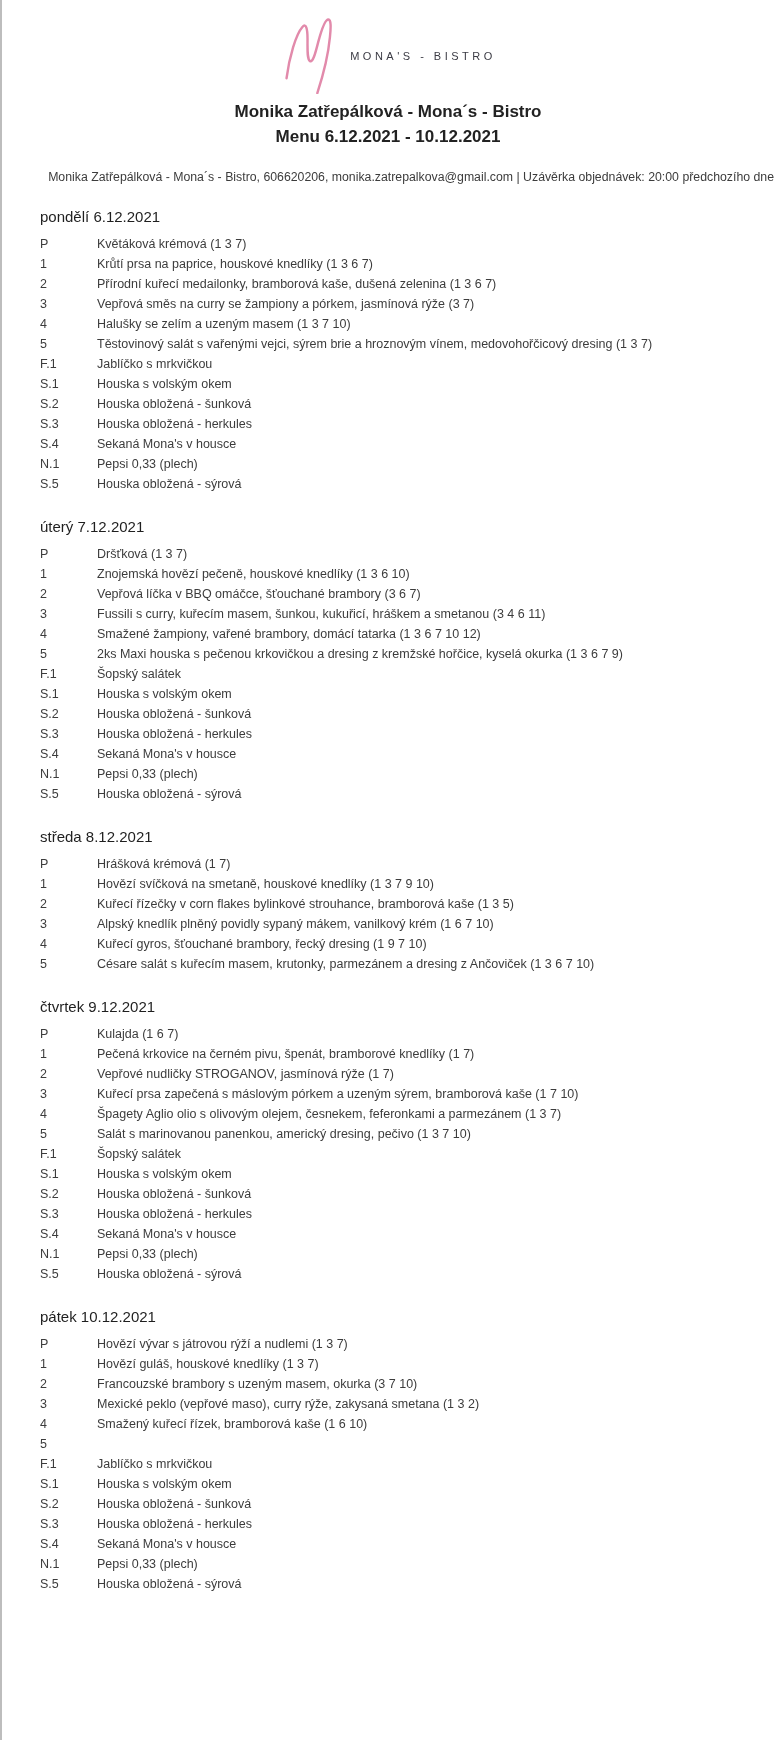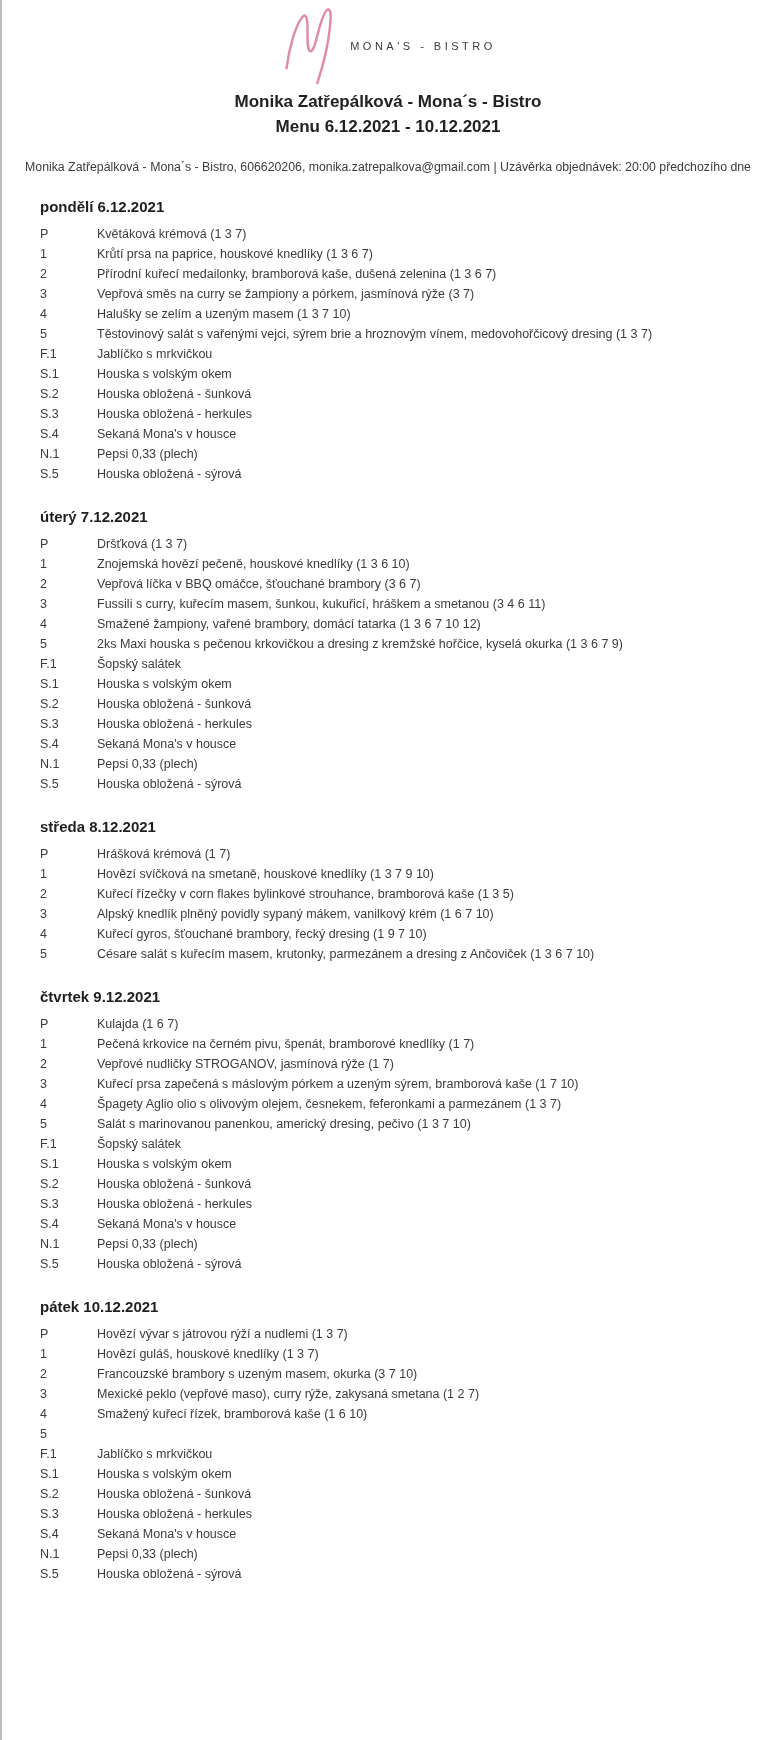--- a/index.html
+++ b/index.html
@@ -9,20 +9,21 @@
     font-family: "Liberation Sans", "DejaVu Sans", sans-serif;
     color: #3c3c3c;
   }
   .page {
     position: relative;
     width: 774px;
     min-height: 1740px;
     background: #ffffff;
     border-left: 2px solid #bdbdbd;
     box-sizing: border-box;
+    padding-top: 10px;
   }
   
   .logo-block {
     display: flex;
     align-items: center;
     justify-content: center;
     height: 88px;
     margin-bottom: 2px;
   }
   .logo-m { display: block; margin-right: 14px; }
@@ -35,32 +36,32 @@
   }
   .title {
     text-align: center;
     font-weight: bold;
     font-size: 17px;
     color: #222222;
     line-height: 23px;
     margin: 2px 0 0 0;
   }
   .contact-line {
-    text-align: center;
+    text-align: right;
     font-size: 12.3px;
     color: #3c3c3c;
     margin-top: 22px;
     white-space: nowrap;
   }
   
   .menu-days { padding: 0 0 40px 0; }
   .day-section { margin-top: 24px; }
   .day-header {
     font-size: 15px;
-    font-weight: bold;
+    font-weight: normal;
     color: #1f1f1f;
     margin-left: 38px;
     margin-bottom: 9px;
   }
   .day-rows { }
   .row {
     display: flex;
     align-items: baseline;
     height: 20px;
     line-height: 20px;
@@ -309,21 +310,21 @@
           <div class="row">
             <span class="code">1</span>
             <span class="item">Hovězí guláš, houskové knedlíky (1 3 7)</span>
           </div>
           <div class="row">
             <span class="code">2</span>
             <span class="item">Francouzské brambory s uzeným masem, okurka (3 7 10)</span>
           </div>
           <div class="row">
             <span class="code">3</span>
-            <span class="item">Mexické peklo (vepřové maso), curry rýže, zakysaná smetana (1 2 7)</span>
+            <span class="item">Mexické peklo (vepřové maso), curry rýže, zakysaná smetana (1 3 2)</span>
           </div>
           <div class="row">
             <span class="code">4</span>
             <span class="item">Smažený kuřecí řízek, bramborová kaše (1 6 10)</span>
           </div>
           <div class="row">
             <span class="code">5</span>
           </div>
           <div class="row">
             <span class="code">F.1</span>

